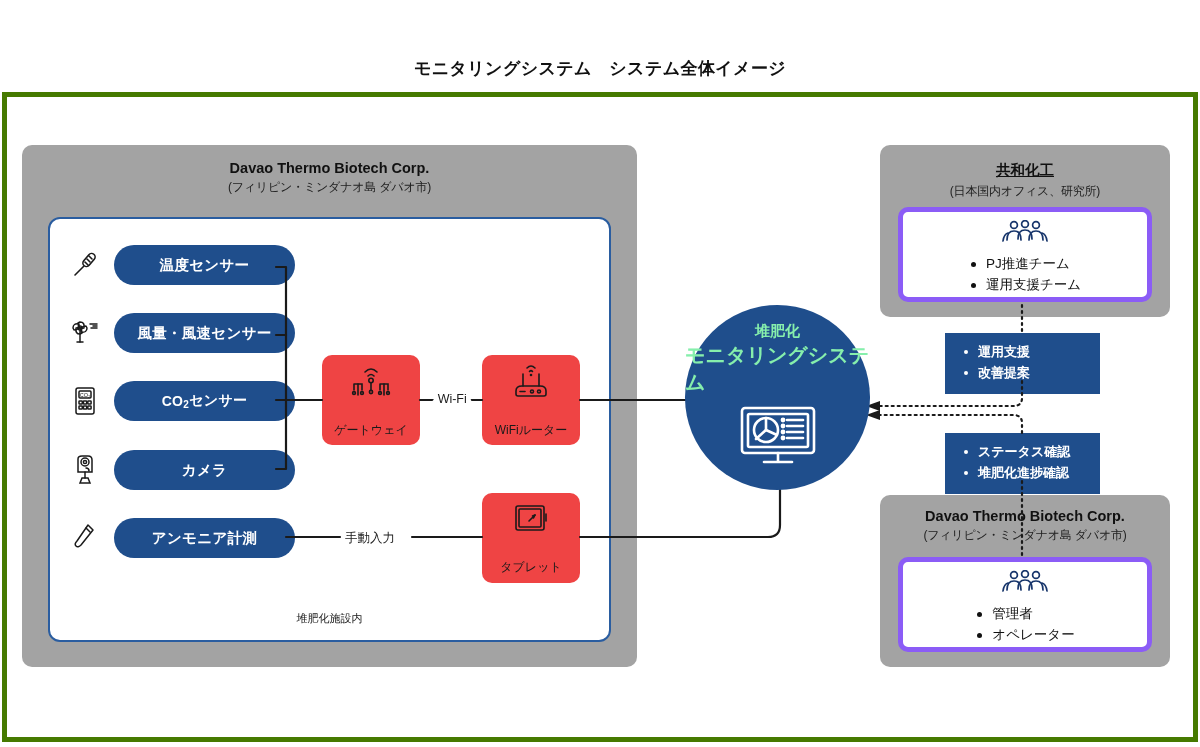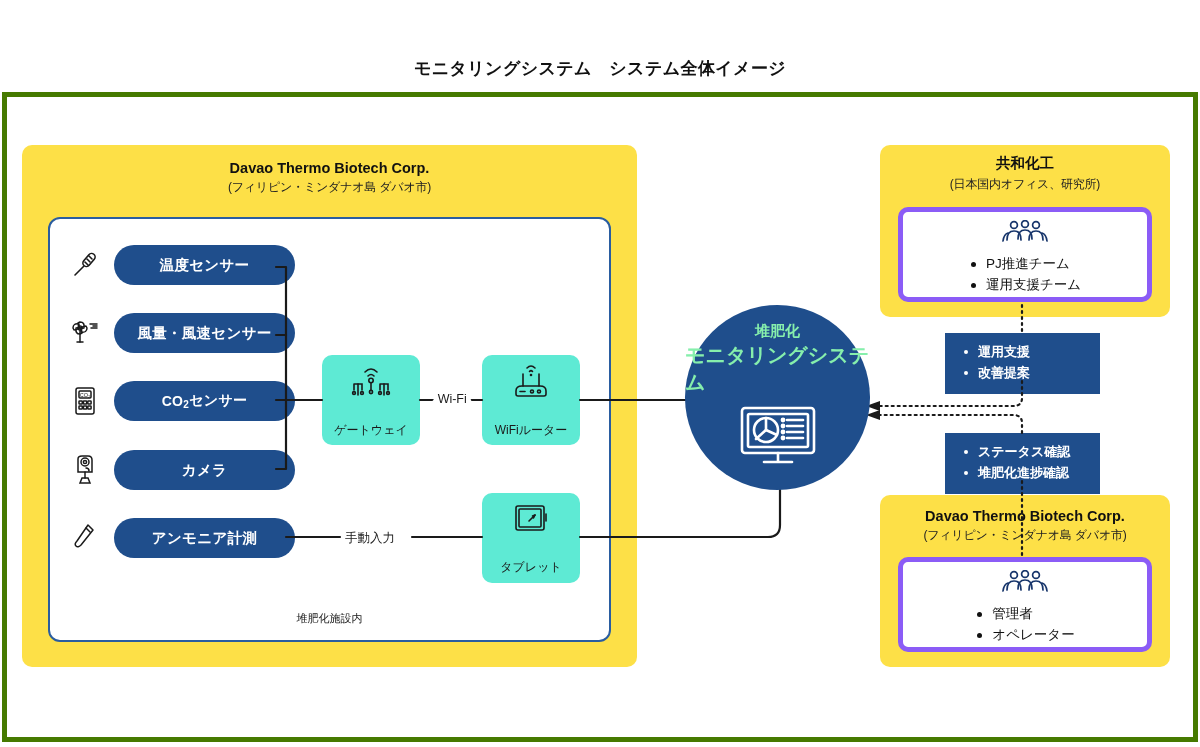--- a/index.html
+++ b/index.html
@@ -28,21 +28,21 @@
     position: absolute;
     left: 2px; top: 92px;
     width: 1196px; height: 650px;
     border: 5px solid #467a00;
     background: #ffffff;
   }
 
   
   .grey-panel {
     position: absolute;
-    background: #fde047;
+    background: #a3a3a3;
     border-radius: 10px;
   }
   .panel-title {
     text-align: center;
     font-size: 14.5px;
     font-weight: bold;
     color: #111;
   }
   .panel-sub {
     text-align: center;
@@ -95,21 +95,21 @@
     align-items: center;
     justify-content: center;
     letter-spacing: 0.3px;
   }
   .pill.small { font-size: 14px; }
   .pill sub { font-size: 10px; vertical-align: baseline; position: relative; top: 3px; }
 
   
   .device {
     position: absolute;
-    background: #5eead4;
+    background: #ef4444;
     border-radius: 10px;
     display: flex;
     flex-direction: column;
     align-items: center;
     justify-content: center;
     gap: 16px;
   }
   .device-label {
     font-size: 12px;
     color: #1a1a1a;
@@ -135,21 +135,21 @@
     justify-content: center;
     color: #86efac;
     z-index: 5;
   }
   #hub .hub-line1 { font-size: 15px; font-weight: bold; }
   #hub .hub-line2 { font-size: 20px; font-weight: bold; margin-top: 1px; }
   #hub .hub-icon { margin-top: 9px; }
 
   
   #org-panel-top { left: 880px; top: 145px; width: 290px; height: 172px; }
-  #org-panel-top .panel-title { margin-top: 9px; }
+  #org-panel-top .panel-title { margin-top: 16px; text-decoration: underline; }
   #org-panel-bottom { left: 880px; top: 495px; width: 290px; height: 172px; }
   #org-panel-bottom .panel-title { margin-top: 13px; }
 
   .org-box {
     position: absolute;
     left: 18px;
     top: 62px;
     width: 254px;
     height: 95px;
     border: 5px solid #8b5cf6;

